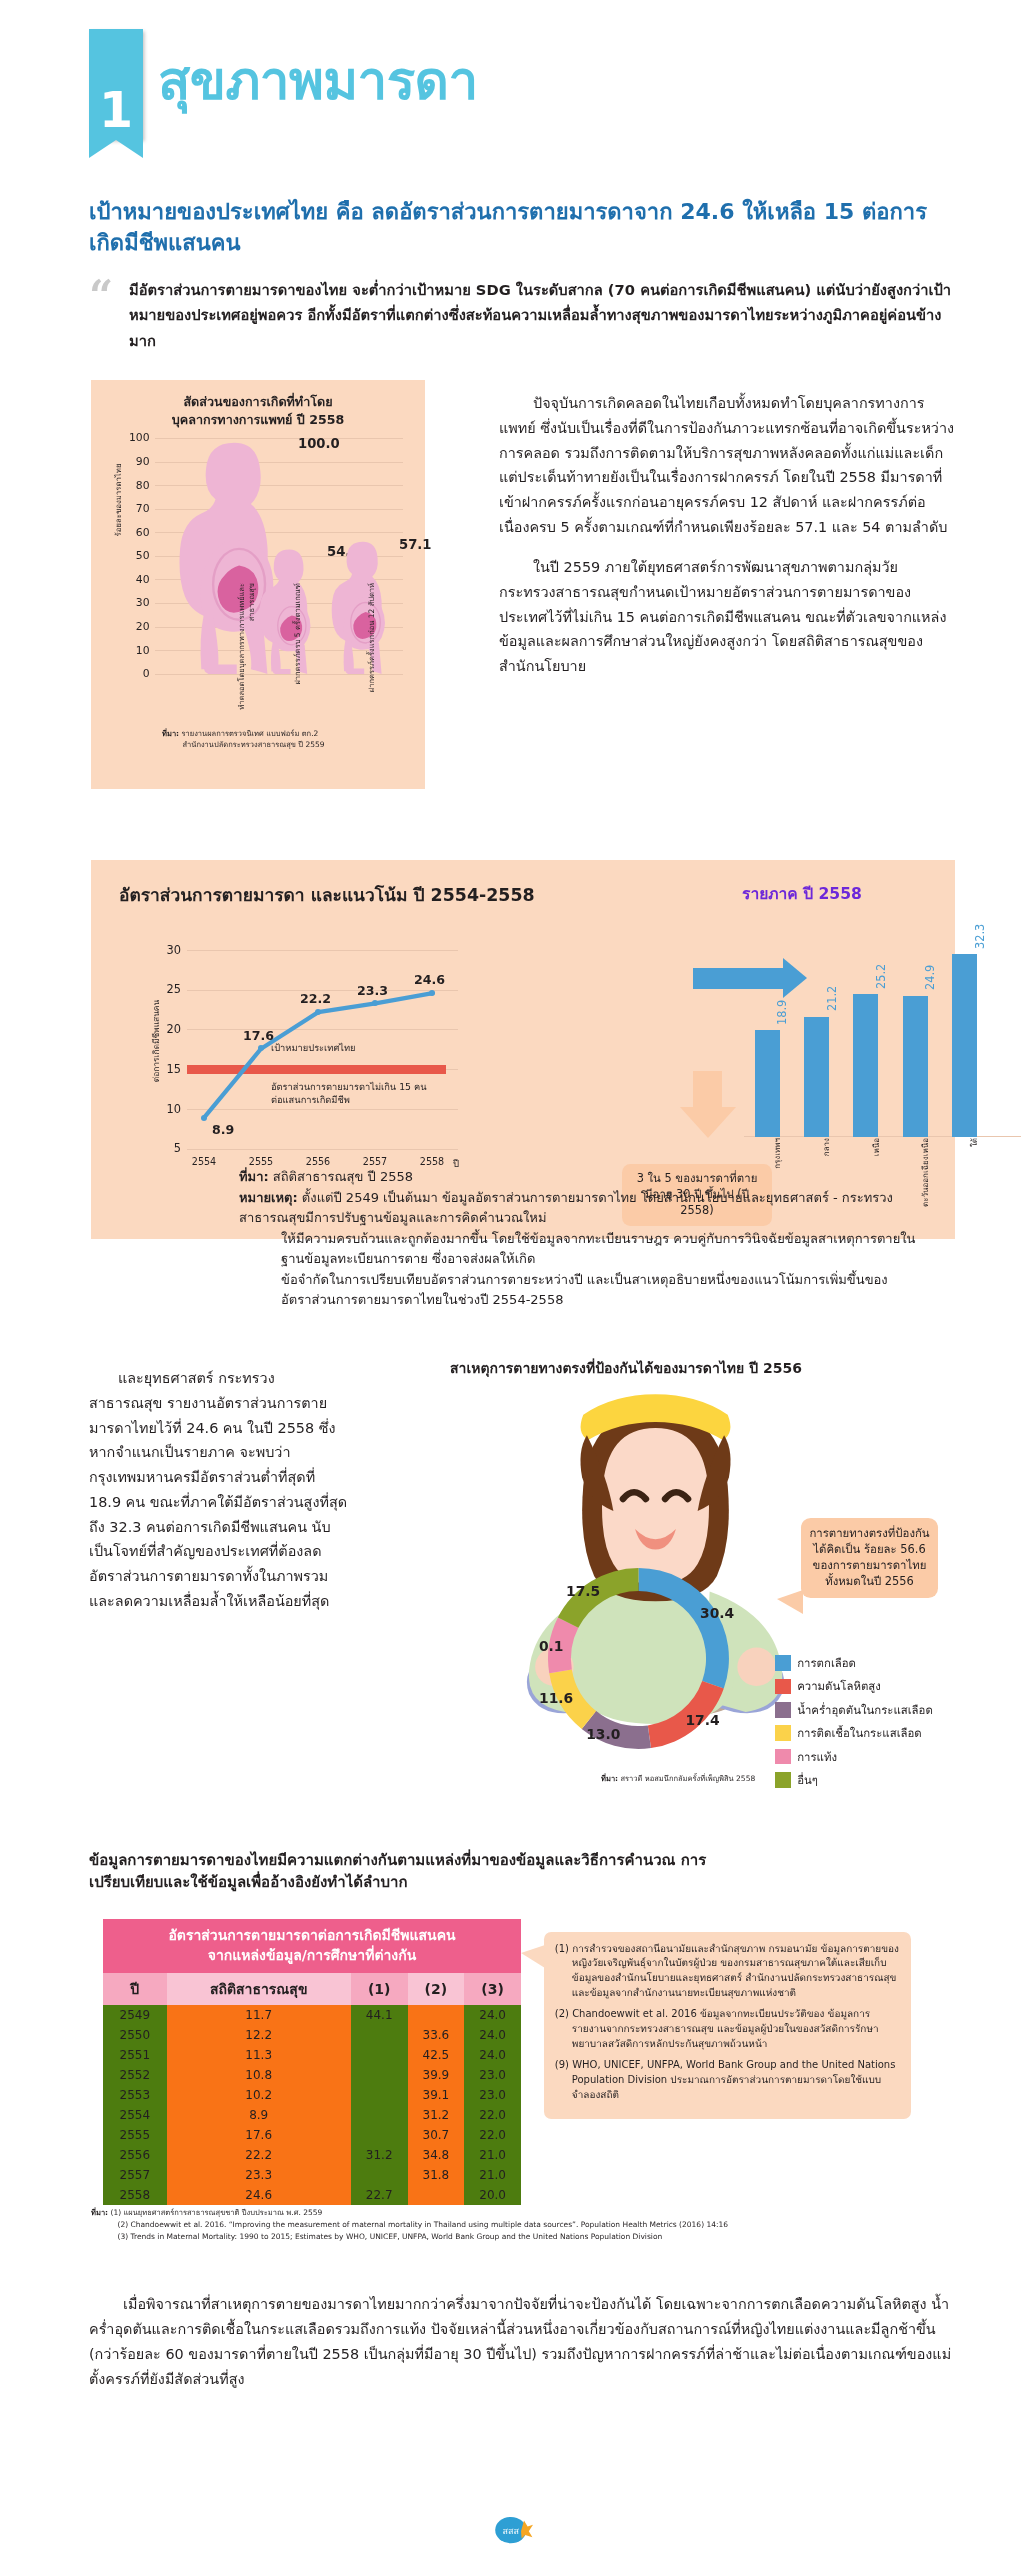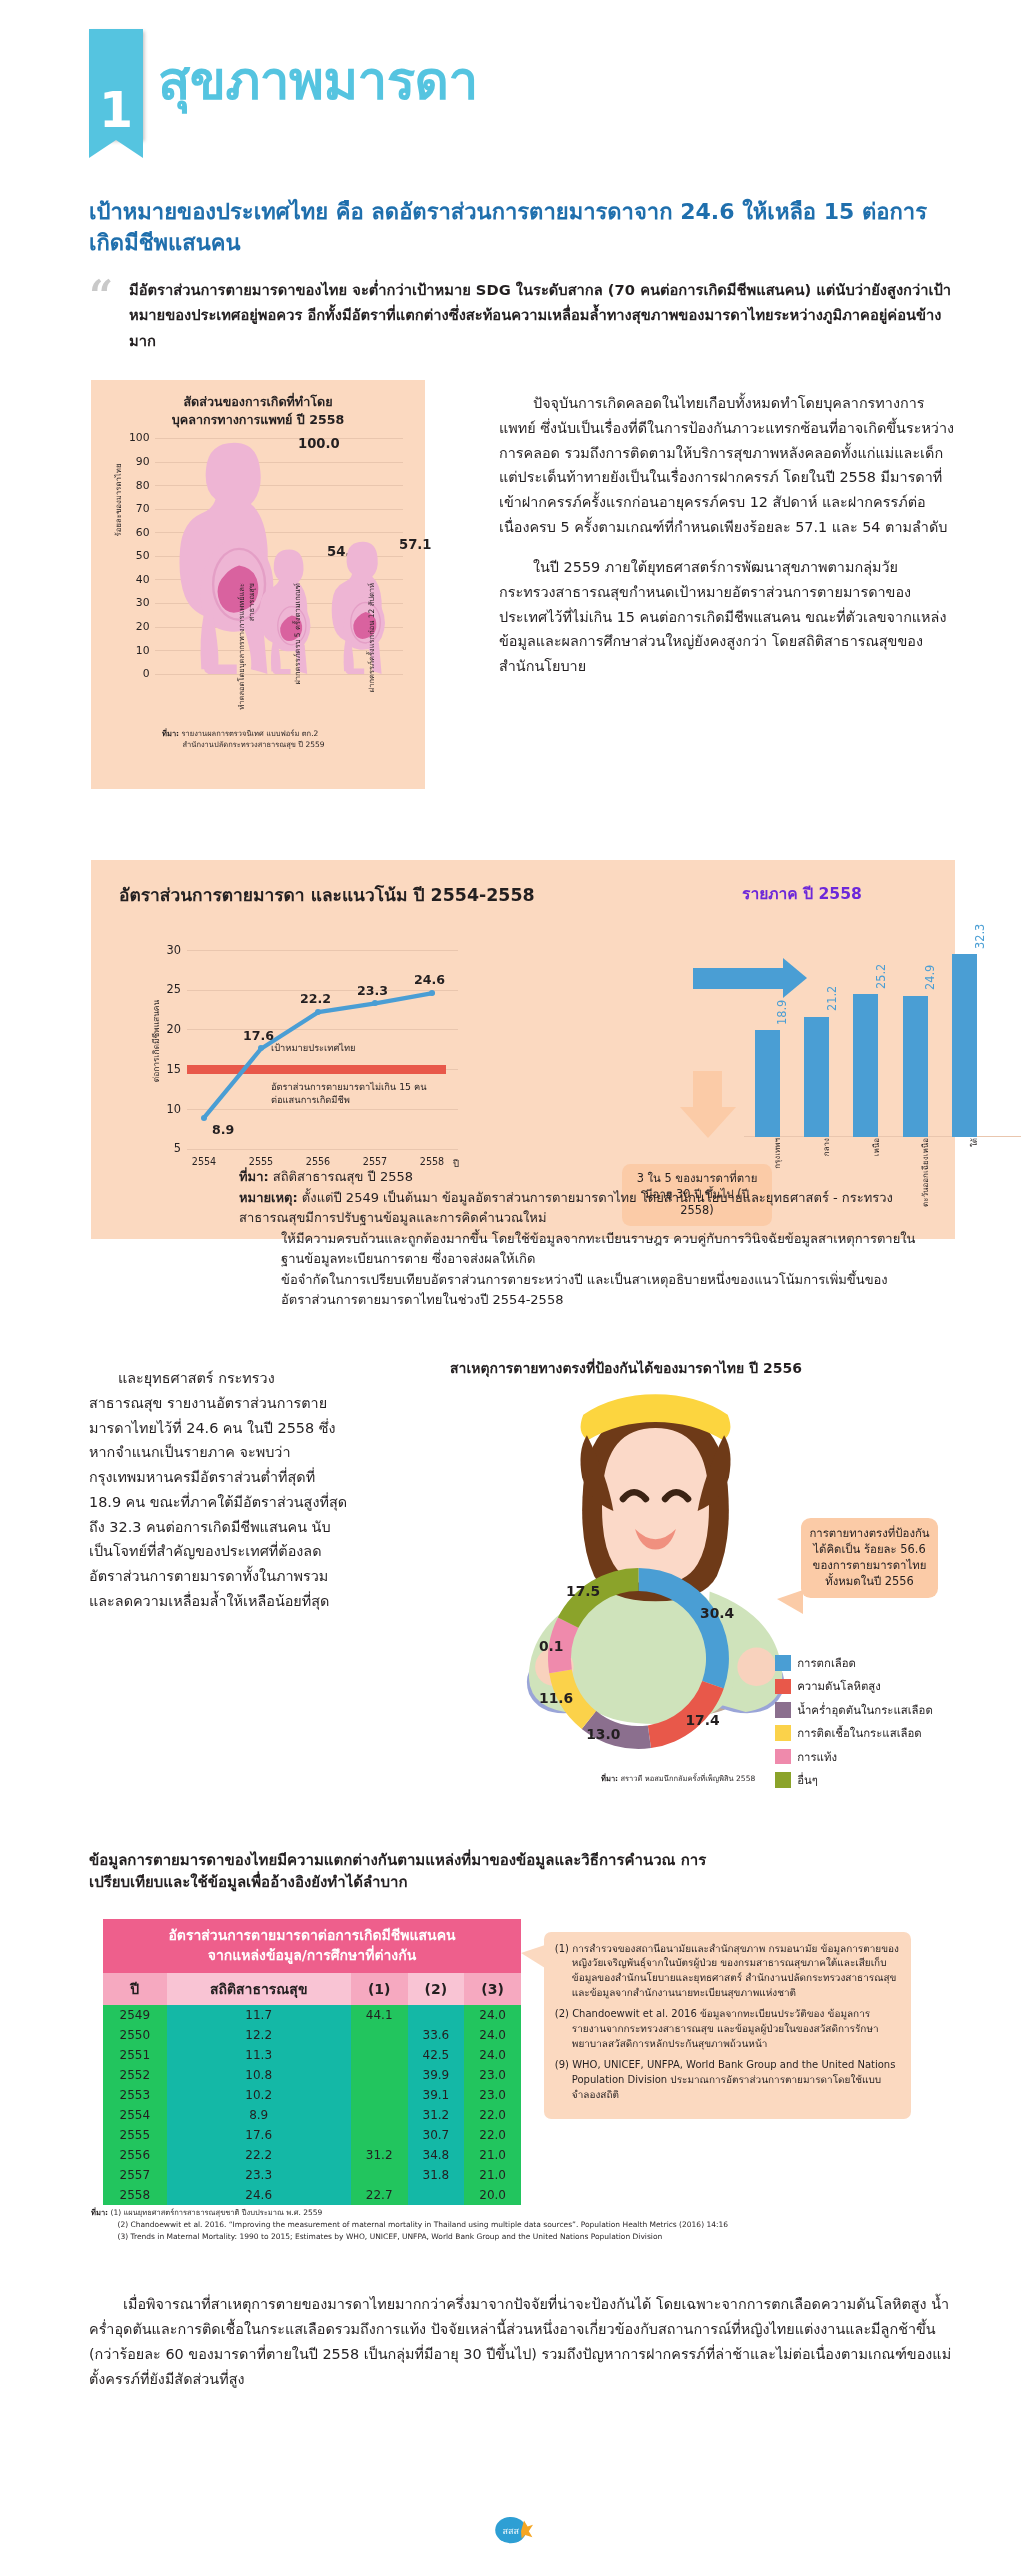--- a/index.html
+++ b/index.html
@@ -200,23 +200,23 @@
   .tbl .cap{
     background:#ee5f8c; color:#fff; font-weight:700; font-size:14px;
     line-height:1.42; text-align:center; padding:7.2px 4.8px;
   }
   .tbl th{
     background:#f6a9c0; color:#231f20; font-weight:700; font-size:14px;
     text-align:center; padding:4.8px 2.4px;
   }
   .tbl th.alt{ background:#f9c4d4; }
   .tbl td{
-    background:#22c55e; text-align:center; padding:3px 2.4px; color:#231f20; font-size:12px;
-  }
-  .tbl td.alt{ background:#14b8a6; }
+    background:#4d7c0f; text-align:center; padding:3px 2.4px; color:#231f20; font-size:12px;
+  }
+  .tbl td.alt{ background:#f97316; }
   .note-box{
     position:absolute; left:544px; top:1932px; width:367px; padding:9.6px 10.8px;
     background:#fbd9c0; border-radius:7.2px;
     font-size:10px; line-height:1.48; color:#231f20;
   }
   .note-box:before{
     content:""; position:absolute; left:-23px; top:13.2px;
     border-top:8.4px solid transparent; border-bottom:15.6px solid transparent;
     border-right:24px solid #fbd9c0;
   }

